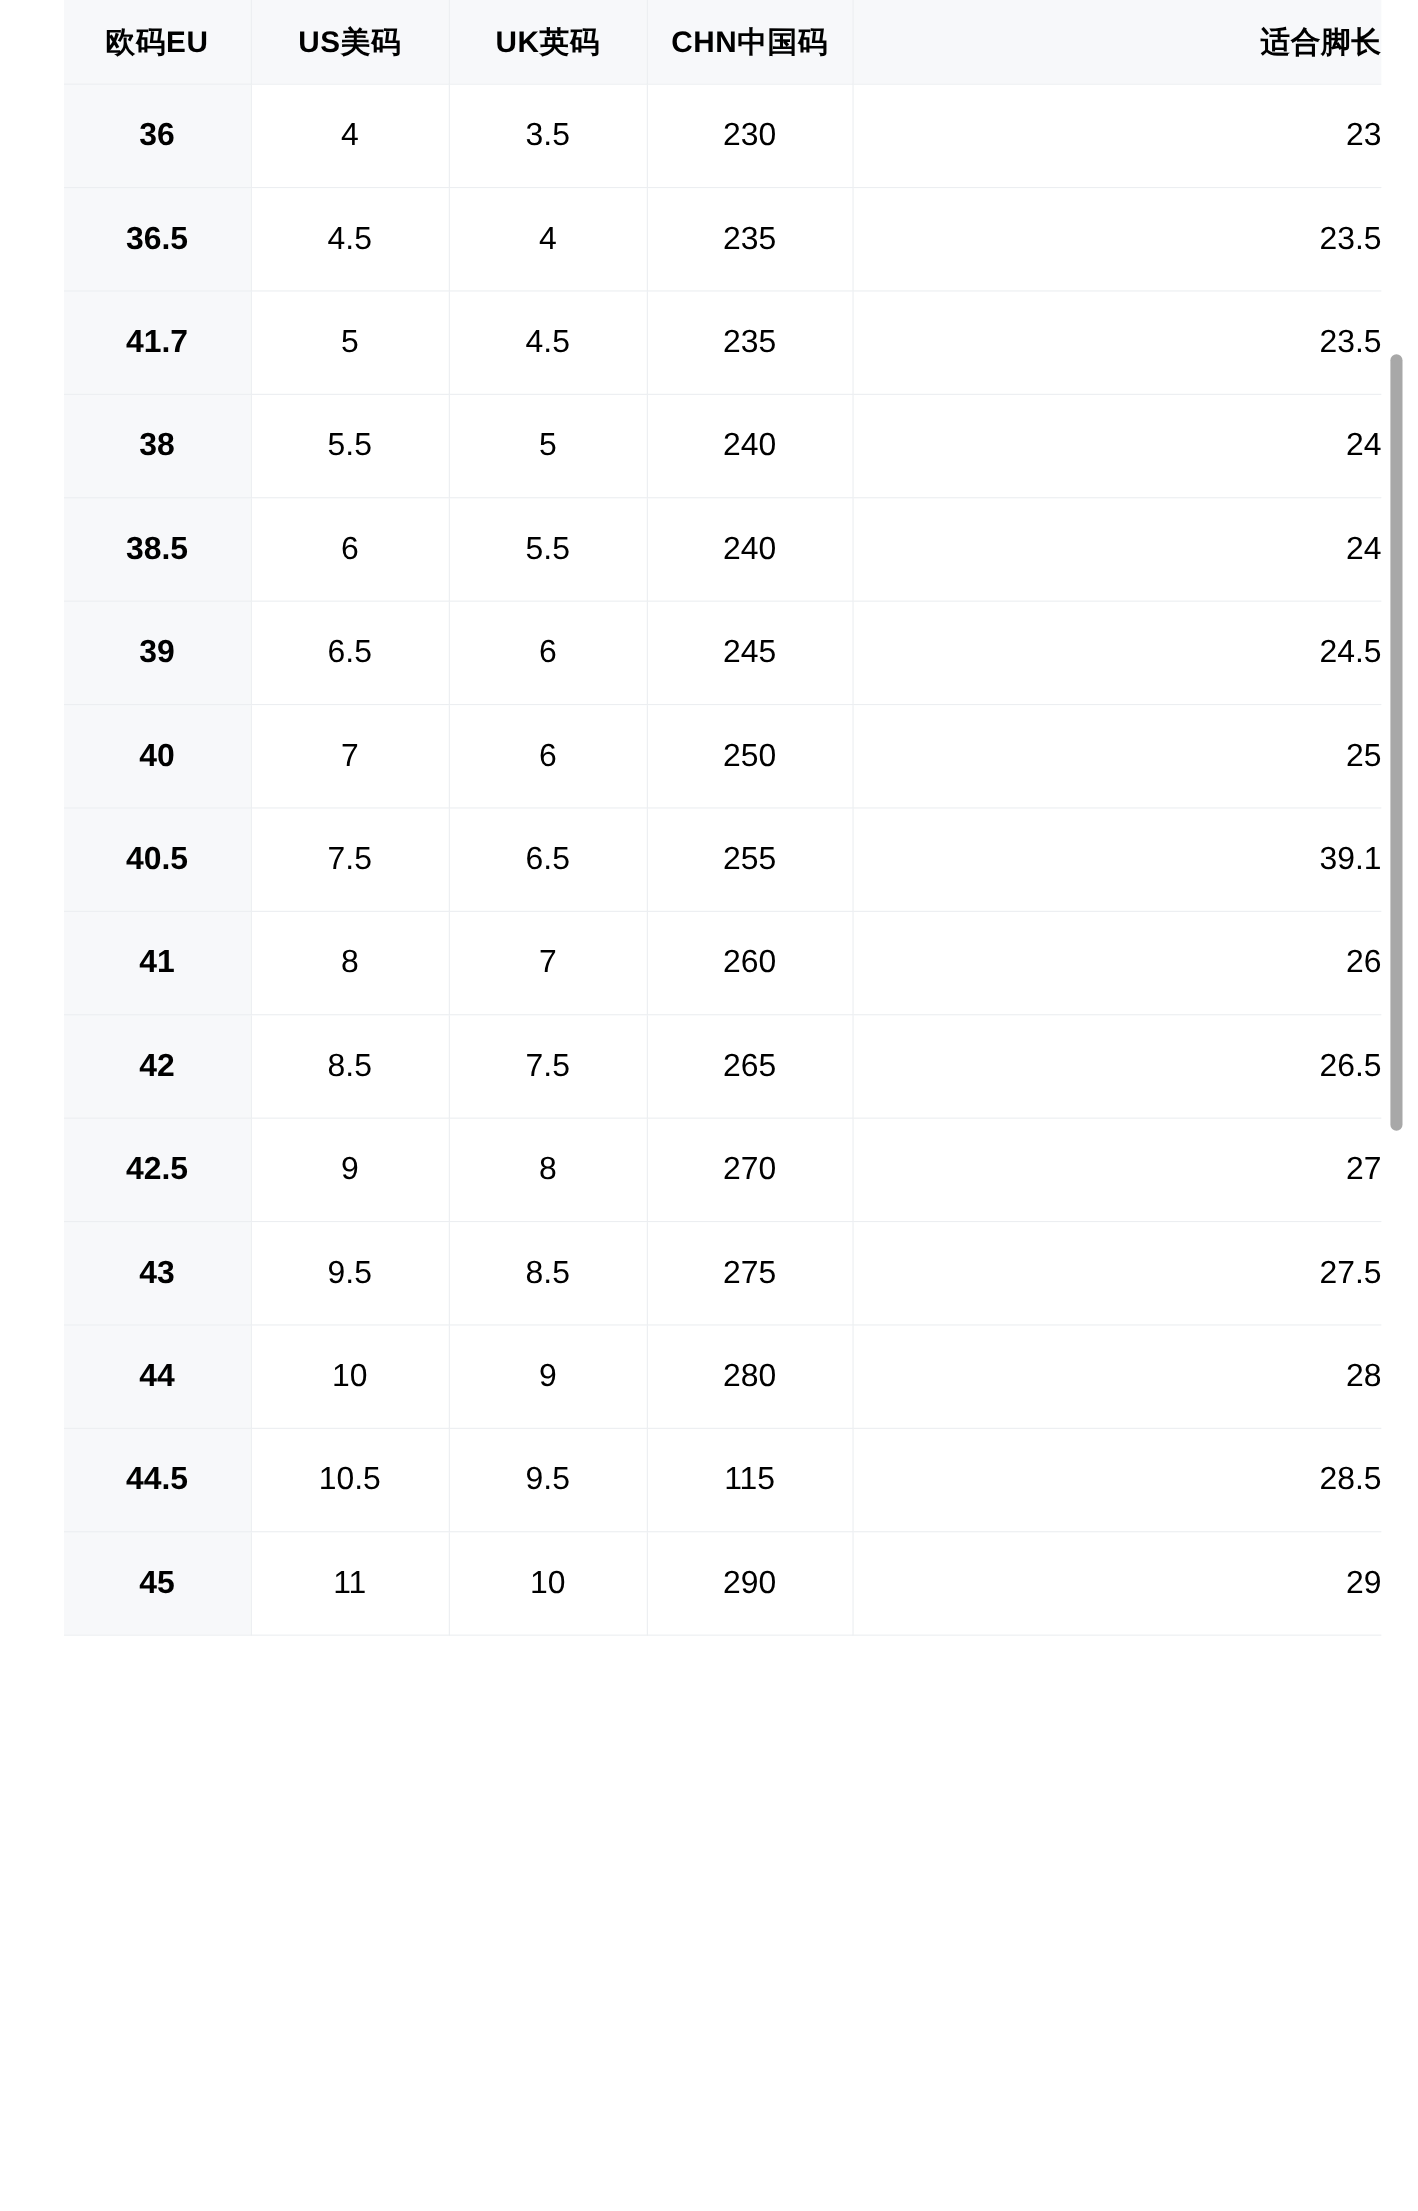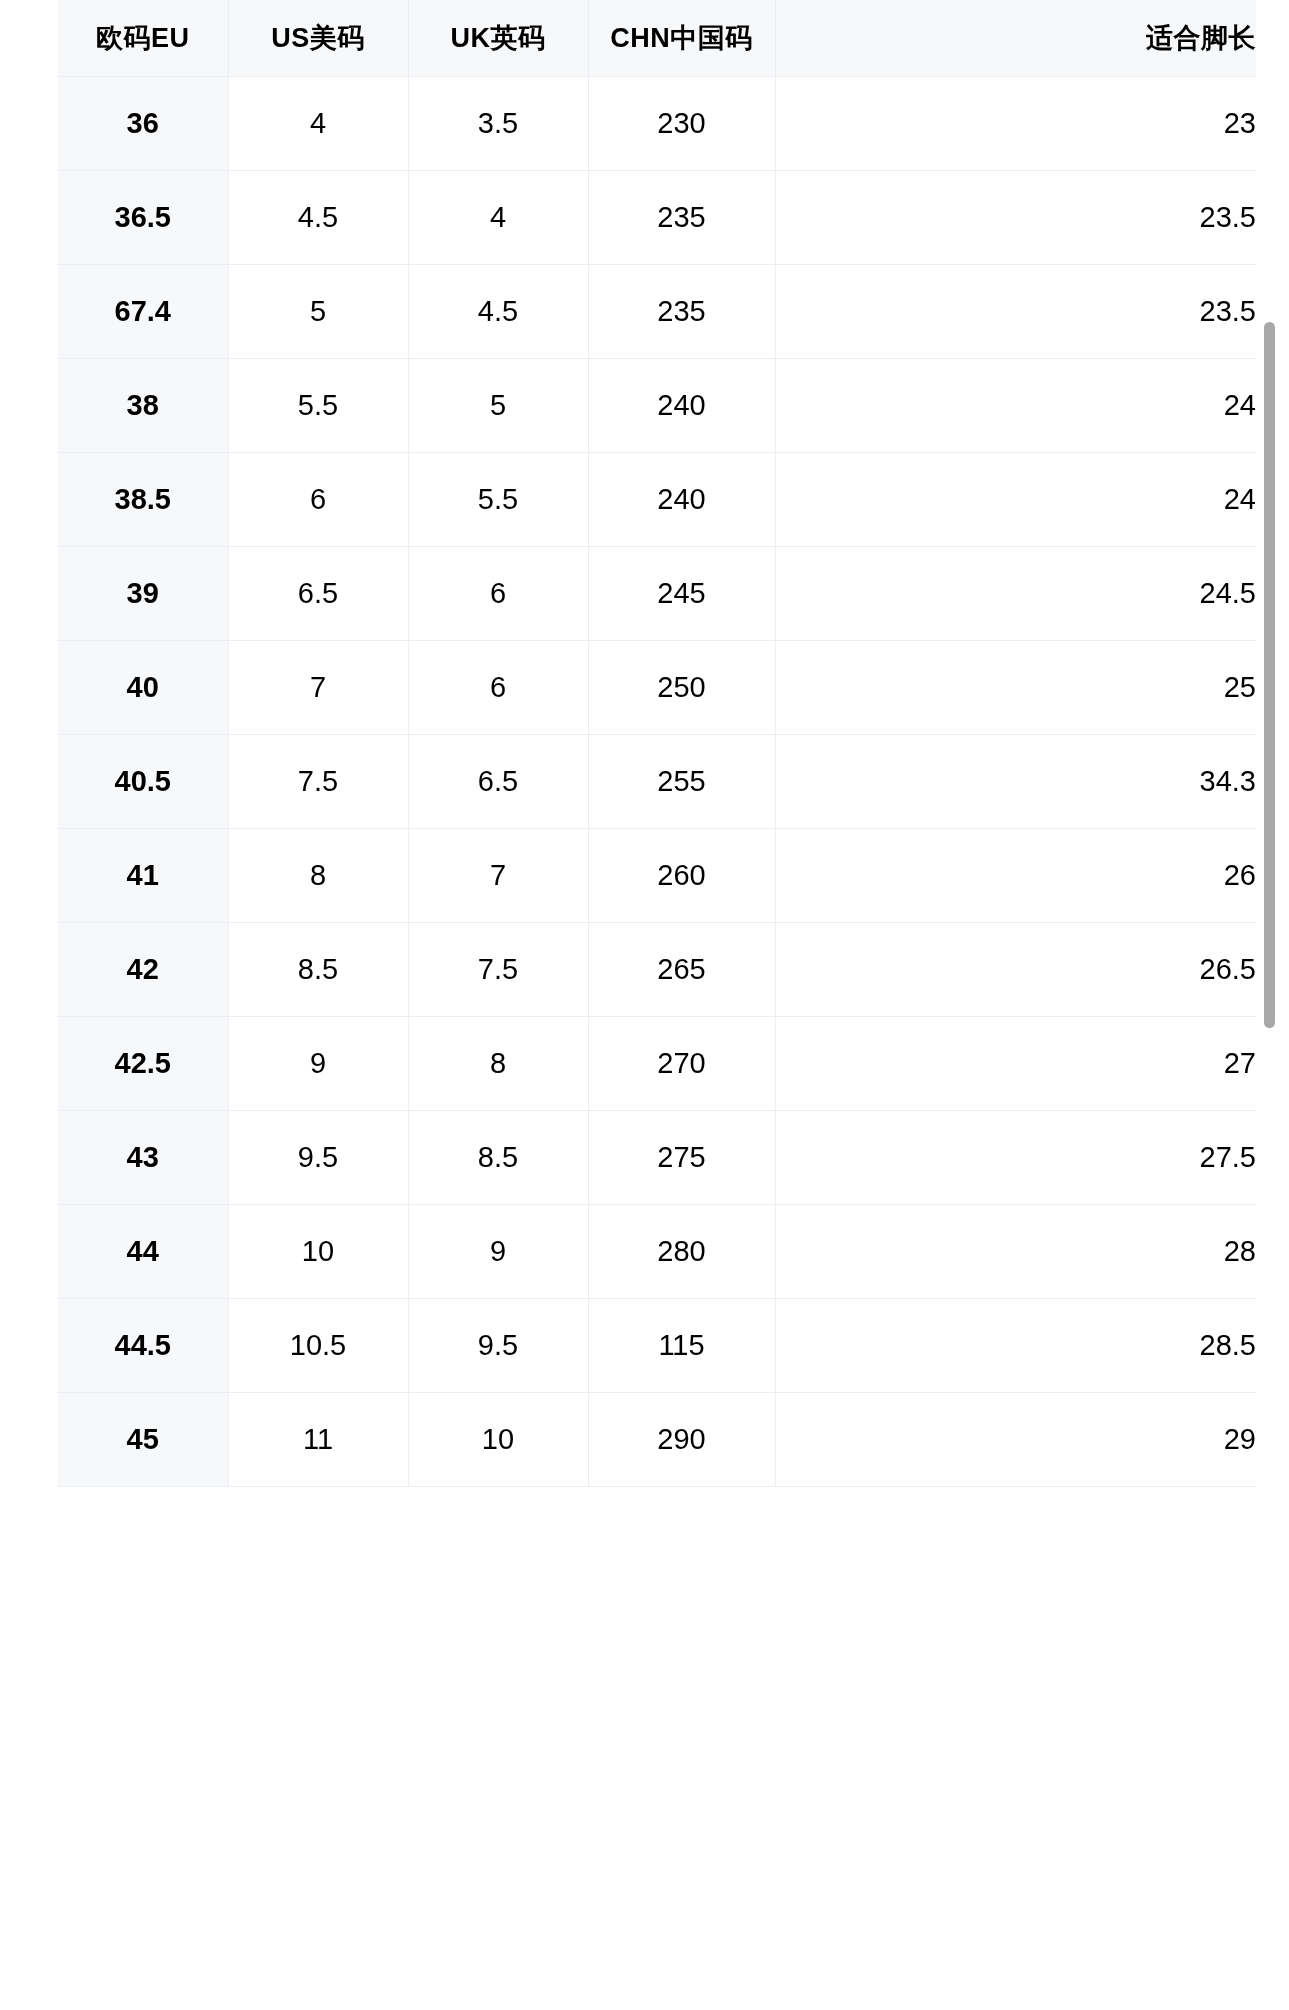--- a/index.html
+++ b/index.html
@@ -134,21 +134,21 @@
             <td class="col-foot">23</td>
           </tr>
           <tr>
             <td class="col-eu">36.5</td>
             <td>4.5</td>
             <td>4</td>
             <td>235</td>
             <td class="col-foot">23.5</td>
           </tr>
           <tr>
-            <td class="col-eu">67.4</td>
+            <td class="col-eu">41.7</td>
             <td>5</td>
             <td>4.5</td>
             <td>235</td>
             <td class="col-foot">23.5</td>
           </tr>
           <tr>
             <td class="col-eu">38</td>
             <td>5.5</td>
             <td>5</td>
             <td>240</td>
@@ -173,21 +173,21 @@
             <td>7</td>
             <td>6</td>
             <td>250</td>
             <td class="col-foot">25</td>
           </tr>
           <tr>
             <td class="col-eu">40.5</td>
             <td>7.5</td>
             <td>6.5</td>
             <td>255</td>
-            <td class="col-foot">34.3</td>
+            <td class="col-foot">39.1</td>
           </tr>
           <tr>
             <td class="col-eu">41</td>
             <td>8</td>
             <td>7</td>
             <td>260</td>
             <td class="col-foot">26</td>
           </tr>
           <tr>
             <td class="col-eu">42</td>

